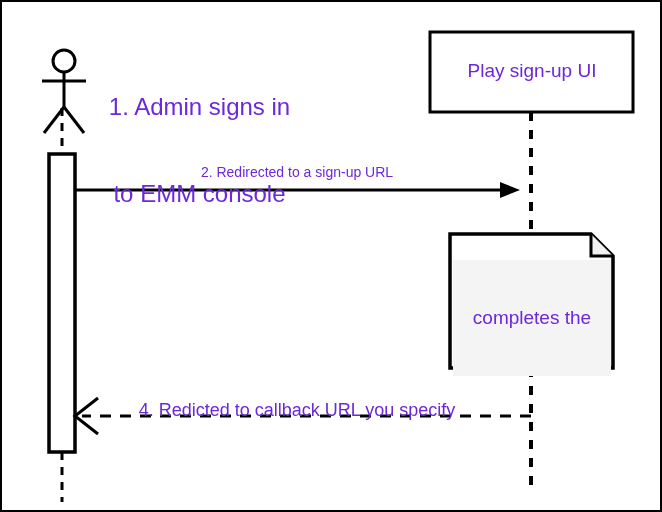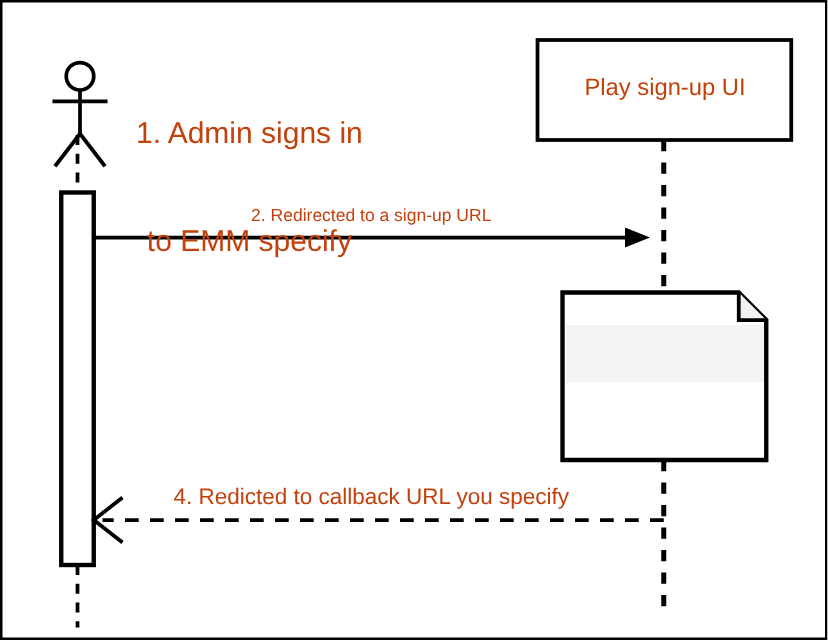--- a/index.html
+++ b/index.html
@@ -21,21 +21,21 @@
     position: absolute;
     left: 0;
     top: 0;
     width: 662px;
     height: 512px;
     display: block;
   }
   .lbl {
     position: absolute;
     font-family: "Liberation Sans", sans-serif;
-    color: #c2410c;
+    color: #6d28d9;
     white-space: pre;
     line-height: 1.22;
   }
   #actor-label {
     left: 100px;
     top: 31px;
     width: 195px;
     text-align: center;
     font-size: 24px;
   }
@@ -48,21 +48,21 @@
   }
   #msg2-label {
     left: 80px;
     top: 162px;
     width: 430px;
     text-align: center;
     font-size: 14px;
   }
   #msg4-label {
     left: 75px;
-    top: 385px;
+    top: 398px;
     width: 440px;
     text-align: center;
     font-size: 18px;
   }
   #note-label {
     left: 451px;
     top: 258px;
     width: 158px;
     text-align: center;
     font-size: 19px;
@@ -111,25 +111,26 @@
 
     <g>
       <path d="M 448,232 L 589,232 L 611,254 L 611,366 L 448,366 Z" fill="#ffffff" stroke="#000000" stroke-width="3.5" stroke-linejoin="miter"></path>
       <path d="M 589,232 L 589,254 L 611,254" fill="#f2f2f2" stroke="#000000" stroke-width="3" stroke-linejoin="miter"></path>
     </g>
 
   </svg>
 
   <div class="lbl" id="actor-label">
     <span class="nl">1. Admin signs in</span>
-    <span class="nl">to EMM specify</span>
+    <span class="nl">to EMM console</span>
   </div>
 
   <div class="lbl" id="play-box-label">Play sign-up UI</div>
 
   <div class="lbl" id="msg2-label">2. Redirected to a sign-up URL</div>
 
   <div class="lbl" id="msg4-label">4. Redicted to callback URL you specify</div>
 
   <div class="lbl" id="note-label">
+    <span class="nl">completes the</span>
   </div>
 
 </div>
 
 </body></html>

